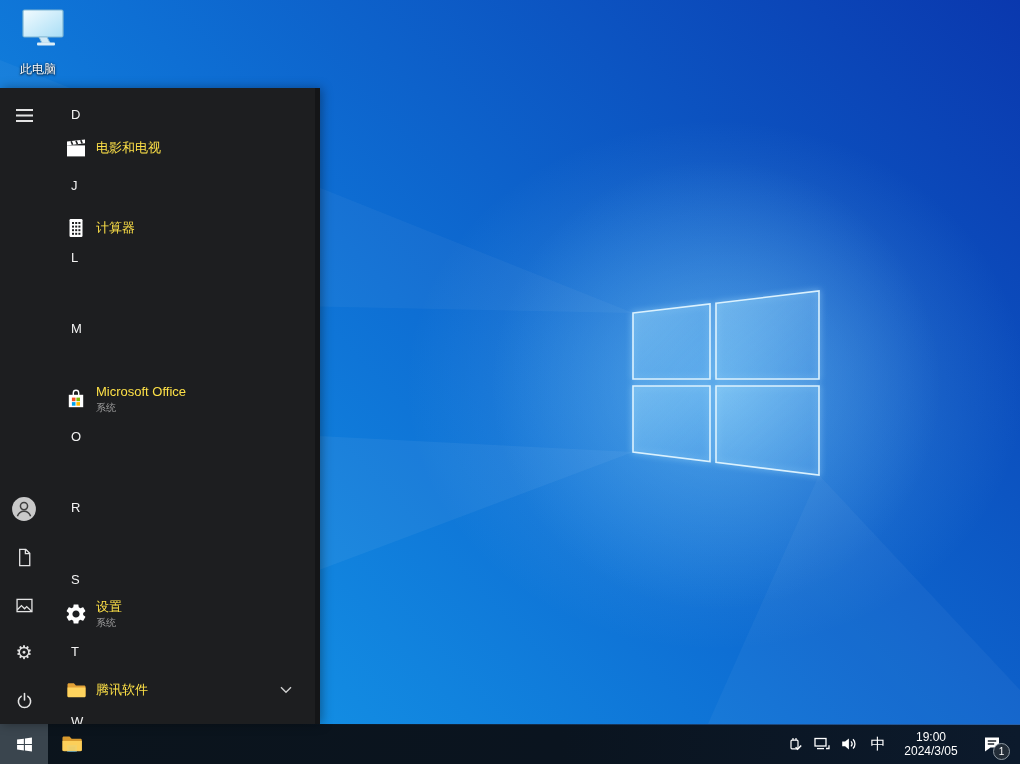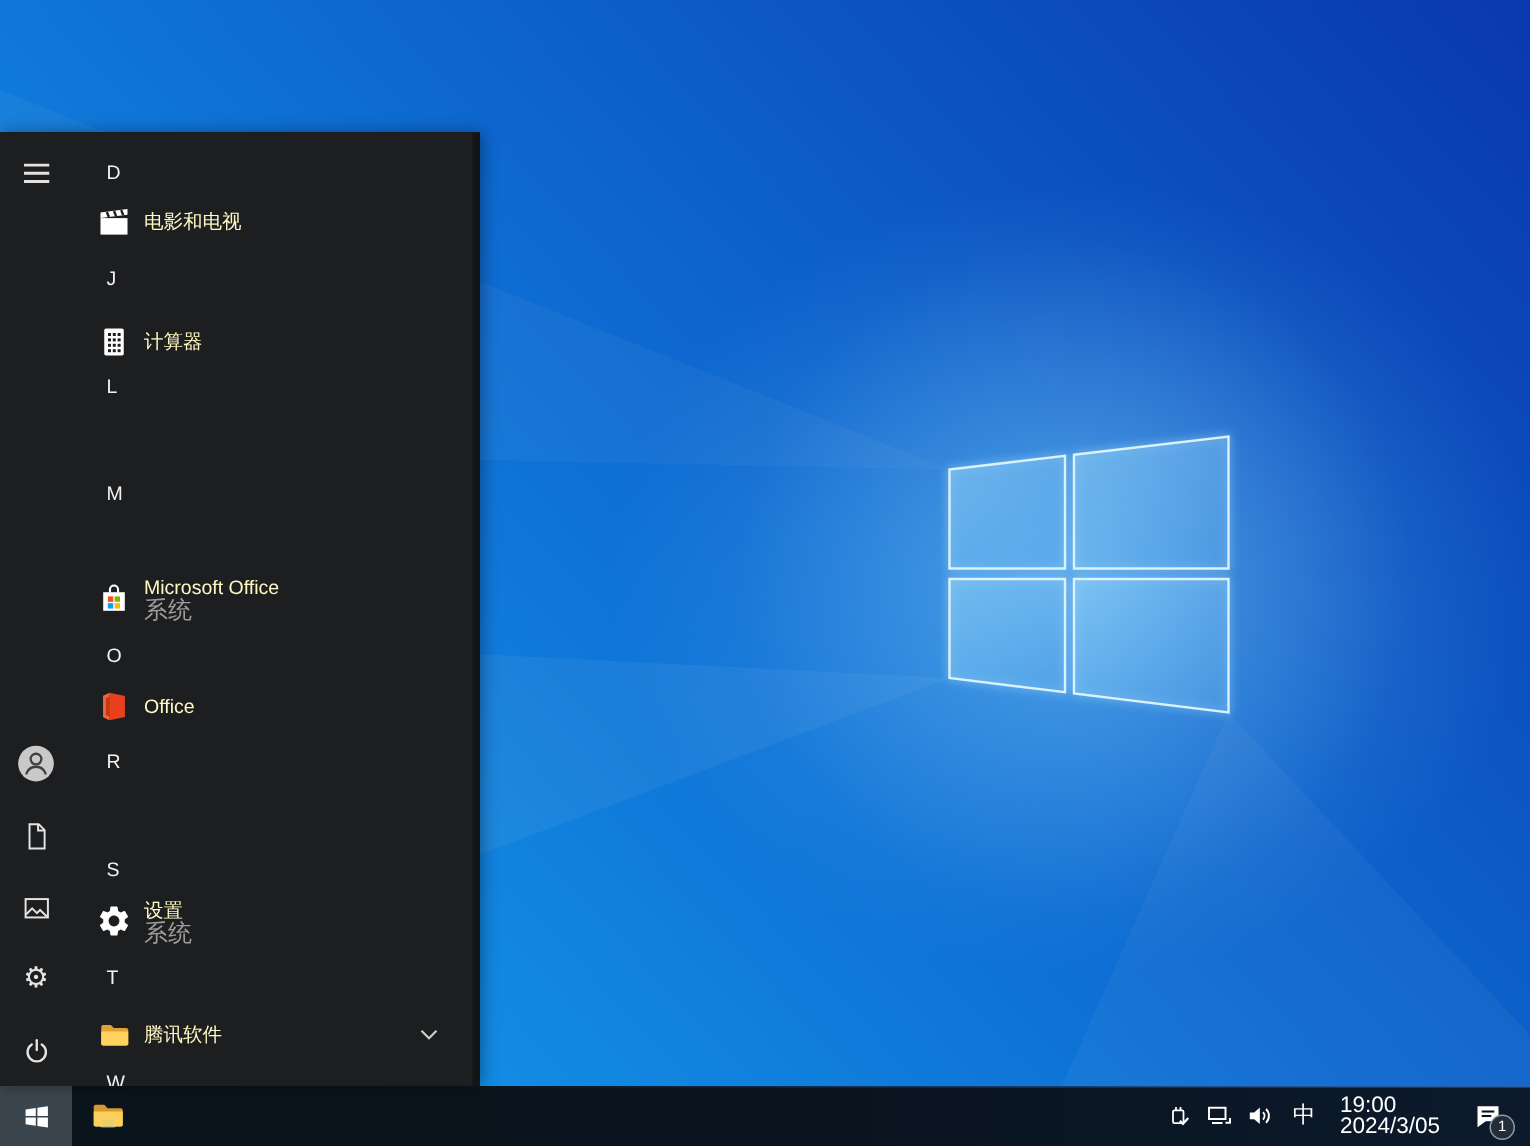--- a/index.html
+++ b/index.html
@@ -51,22 +51,22 @@
     position:absolute;left:23px;height:20px;line-height:20px;width:40px;
     color:#f2f2f2;font-size:13px;cursor:pointer;
   }
   .sm-item{
     position:absolute;left:4px;width:258px;height:36px;
     display:flex;align-items:center;cursor:pointer;border-radius:0;
   }
   .sm-item.h42{height:42px;}
   .sm-icon{width:24px;height:24px;margin-left:12px;flex:0 0 24px;display:flex;align-items:center;justify-content:center;}
   .sm-text{margin-left:8px;display:flex;flex-direction:column;justify-content:center;}
-  .sm-label{color:#fef9c3;font-size:13px;line-height:16px;white-space:nowrap;}
-  .sm-sub{color:#9d9d9d;font-size:16px;line-height:15px;}
+  .sm-label{color:#fde047;font-size:13px;line-height:16px;white-space:nowrap;}
+  .sm-sub{color:#9d9d9d;font-size:10px;line-height:15px;}
   .sm-chevron{position:absolute;right:18px;top:50%;transform:translateY(-50%);display:flex;}
 
   
   .taskbar{
     position:absolute;left:0;top:724px;width:1020px;height:40px;z-index:5;
     background:linear-gradient(90deg,#0b141c 0%,#0a141f 55%,#0c1a2c 100%);
   }
   .tb-topline{
     position:absolute;left:300px;right:0;top:0;height:1px;
     background:linear-gradient(90deg,rgba(40,100,190,0),rgba(50,120,210,.75));
@@ -78,21 +78,21 @@
   .tb-start{left:0;background:#3a454e;}
   .tb-explorer{left:48px;}
 
   .tray{
     position:absolute;right:0;top:0;height:40px;display:flex;align-items:center;
     padding-right:13px;gap:9px;color:#fff;
   }
   .tray-icon{display:flex;align-items:center;justify-content:center;width:18px;height:40px;cursor:pointer;}
   .tray-ime{font-size:15px;line-height:40px;width:22px;text-align:center;cursor:pointer;}
   .tray-clock{
-    text-align:left;font-size:15px;line-height:14px;cursor:pointer;
+    text-align:center;font-size:12px;line-height:14px;cursor:pointer;
     padding:0 4px;min-width:58px;
   }
   .tray-action{position:relative;width:30px;height:40px;display:flex;align-items:center;justify-content:center;cursor:pointer;margin-left:4px;}
   .tray-badge{
     position:absolute;right:-3px;bottom:4px;width:15px;height:15px;border-radius:50%;
     background:#232d38;border:1px solid #8f9aa3;color:#fff;font-size:10px;
     display:flex;align-items:center;justify-content:center;line-height:1;
   }
 </style>
 </head>
@@ -123,20 +123,43 @@
 
       <g filter="url(#glow)" stroke="rgba(225,246,255,0.95)" stroke-width="1.6" fill="url(#pane)">
         <polygon points="633,313 710,303.9 710,379 633,379"></polygon>
         <polygon points="716,303.2 819,291 819,379 716,379"></polygon>
         <polygon points="633,386 710,386 710,461.5 633,452"></polygon>
         <polygon points="716,386 819,386 819,475 716,462.3"></polygon>
       </g>
     </svg>
   </div>
 
+  <div class="desktop-icon">
+    <span style="display:flex;">
+      <svg width="58" height="52" viewBox="0 0 58 52">
+        <defs>
+          <linearGradient id="scr" x1="0" y1="0" x2="1" y2="1">
+            <stop offset="0%" stop-color="#f2fbff"></stop>
+            <stop offset="100%" stop-color="#a9def6"></stop>
+          </linearGradient>
+        </defs>
+        <rect x="14" y="2" width="40" height="27" rx="1.5" fill="url(#scr)" stroke="#7fb6d4" stroke-width="1.2"></rect>
+        <path d="M30 29h8l3 6H33z" fill="#cfe9f6" stroke="#8fc0da" stroke-width="1"></path>
+        <rect x="28" y="34.5" width="18" height="3" rx="1" fill="#dceef8"></rect>
+        <g transform="skewX(-28)">
+          <rect x="-14" y="38" width="34" height="9" rx="1.5" fill="#eaf5fb" stroke="#9cc4d9" stroke-width="1"></rect>
+          <g stroke="#b6d6e6" stroke-width="1">
+            <line x1="-11" y1="41" x2="17" y2="41"></line>
+            <line x1="-11" y1="44" x2="17" y2="44"></line>
+          </g>
+        </g>
+      </svg>
+    </span>
+    <div class="di-label">此电脑</div>
+  </div>
 
   <div class="startmenu">
     <div class="sm-scroll"></div>
 
     <div class="rail">
       <button class="rail-btn" style="top:3px">
         <span style="display:flex;">
           <svg width="17" height="13" viewBox="0 0 17 13">
             <g fill="#e3e3e3">
                 <rect y="0" width="17" height="2"></rect>
@@ -250,32 +273,20 @@
           </svg>
         </span>
         <span class="sm-text">
           <span class="sm-label">Microsoft Office</span>
           <span class="sm-sub">系统</span>
         </span>
       </div>
 
       <div class="sm-header" style="top:339px">O</div>
 
-      <div class="sm-item" style="top:365px">
-        <span class="sm-icon">
-          <svg width="24" height="24" viewBox="0 0 24 24">
-            <polygon points="9,2.8 19.3,5 19.3,19 9,21.2" fill="#e8401c"></polygon>
-            <polygon points="4.7,4.8 9,2.8 9,21.2 4.7,19.2" fill="#f1663f"></polygon>
-            <polygon points="6.6,6.4 9,5.4 9,18.6 6.6,17.6" fill="#c33b12"></polygon>
-          </svg>
-        </span>
-        <span class="sm-text">
-            <span class="sm-label">Office</span>
-          </span>
-      </div>
 
       <div class="sm-header" style="top:410px">R</div>
 
 
       <div class="sm-header" style="top:482px">S</div>
 
       <div class="sm-item h42" style="top:505px">
         <span class="sm-icon">
           <svg width="24" height="24" viewBox="0 0 24 24" fill="#fff">
             <path d="M19.14,12.94c0.04-0.3,0.06-0.61,0.06-0.94c0-0.32-0.02-0.64-0.07-0.94l2.03-1.58c0.18-0.14,0.23-0.41,0.12-0.61 l-1.92-3.32c-0.12-0.22-0.37-0.29-0.59-0.22l-2.39,0.96c-0.5-0.38-1.03-0.7-1.62-0.94L14.4,2.81c-0.04-0.24-0.24-0.41-0.48-0.41 h-3.84c-0.24,0-0.43,0.17-0.47,0.41L9.25,5.35C8.66,5.59,8.12,5.92,7.63,6.29L5.24,5.33c-0.22-0.08-0.47,0-0.59,0.22L2.74,8.87 C2.62,9.08,2.66,9.34,2.86,9.48l2.03,1.58C4.84,11.36,4.8,11.69,4.8,12s0.02,0.64,0.07,0.94l-2.03,1.58 c-0.18,0.14-0.23,0.41-0.12,0.61l1.92,3.32c0.12,0.22,0.37,0.29,0.59,0.22l2.39-0.96c0.5,0.38,1.03,0.7,1.62,0.94l0.36,2.54 c0.05,0.24,0.24,0.41,0.48,0.41h3.84c0.24,0,0.44-0.17,0.47-0.41l0.36-2.54c0.59-0.24,1.13-0.56,1.62-0.94l2.39,0.96 c0.22,0.08,0.47,0,0.59-0.22l1.92-3.32c0.12-0.22,0.07-0.47-0.12-0.61L19.14,12.94z M12,15.6c-1.98,0-3.6-1.62-3.6-3.6 s1.62-3.6,3.6-3.6s3.6,1.62,3.6,3.6S13.98,15.6,12,15.6z"></path>

